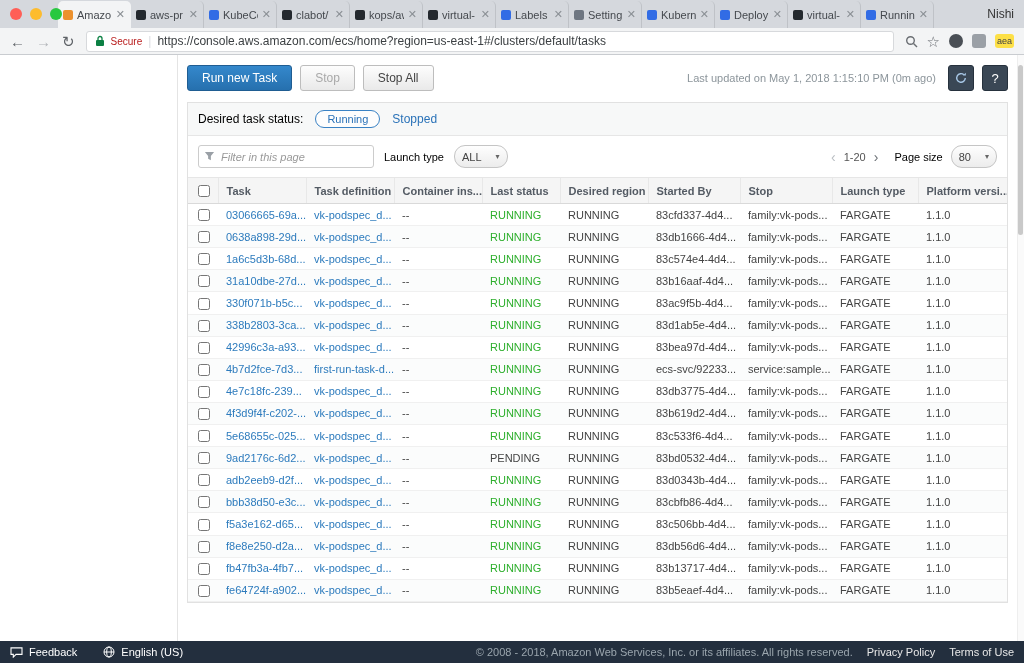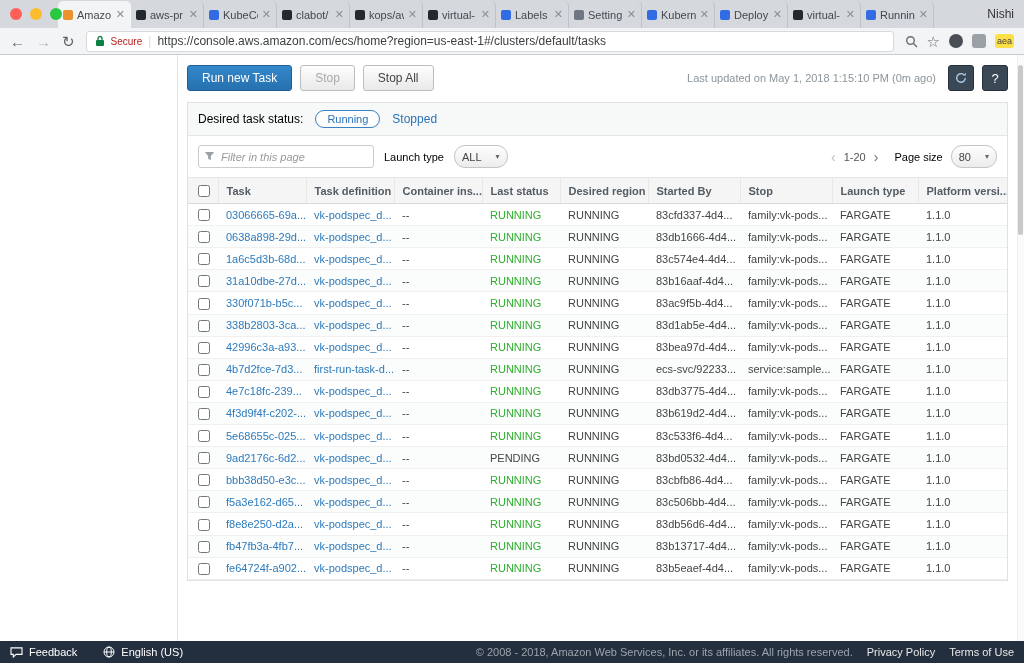--- a/index.html
+++ b/index.html
@@ -494,20 +494,32 @@
     <td><a class="link">vk-podspec_d...</a></td>
     <td>--</td>
     <td class="status-plain">PENDING</td>
     <td>RUNNING</td>
     <td>83bd0532-4d4...</td>
     <td>family:vk-pods...</td>
     <td>FARGATE</td>
     <td>1.1.0</td>
   </tr>
 
+  <tr>
+    <td class="col-check"><input type="checkbox" style=""></td>
+    <td><a class="link">adb2eeb9-d2f...</a></td>
+    <td><a class="link">vk-podspec_d...</a></td>
+    <td>--</td>
+    <td class="status-green">RUNNING</td>
+    <td>RUNNING</td>
+    <td>83d0343b-4d4...</td>
+    <td>family:vk-pods...</td>
+    <td>FARGATE</td>
+    <td>1.1.0</td>
+  </tr>
 
   <tr>
     <td class="col-check"><input type="checkbox" style=""></td>
     <td><a class="link">bbb38d50-e3c...</a></td>
     <td><a class="link">vk-podspec_d...</a></td>
     <td>--</td>
     <td class="status-green">RUNNING</td>
     <td>RUNNING</td>
     <td>83cbfb86-4d4...</td>
     <td>family:vk-pods...</td>

